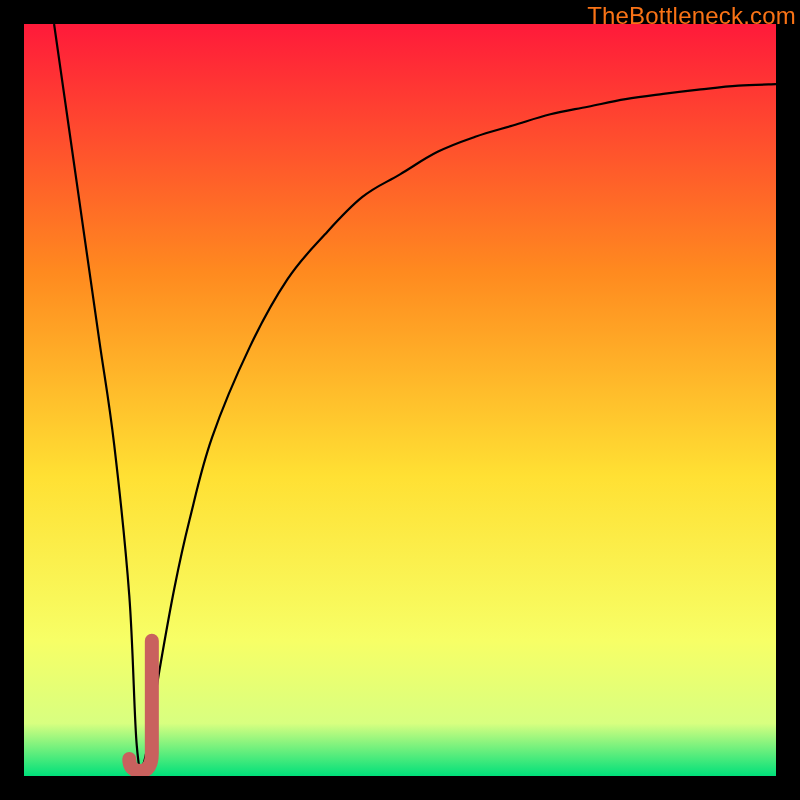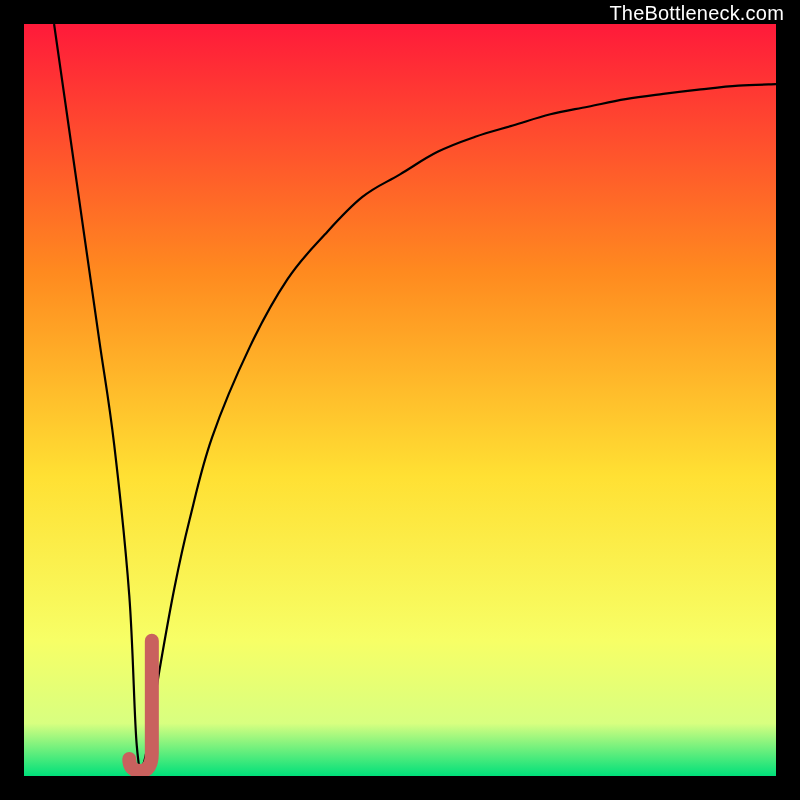--- a/index.html
+++ b/index.html
@@ -22,23 +22,23 @@
     position: absolute;
     top: 24px;
     left: 24px;
     width: 752px;
     height: 752px;
     overflow: hidden;
   }
   .watermark {
     position: absolute;
     top: 2px;
-    right: 16px;
-    color: #ffffff;
-    font-size: 20px;
+    right: 4px;
+    color: #f97316;
+    font-size: 24px;
     font-weight: 500;
     letter-spacing: 0.2px;
     user-select: none;
     pointer-events: none;
   }
   svg { display: block; }
 </style>
 </head>
 <body>
 

